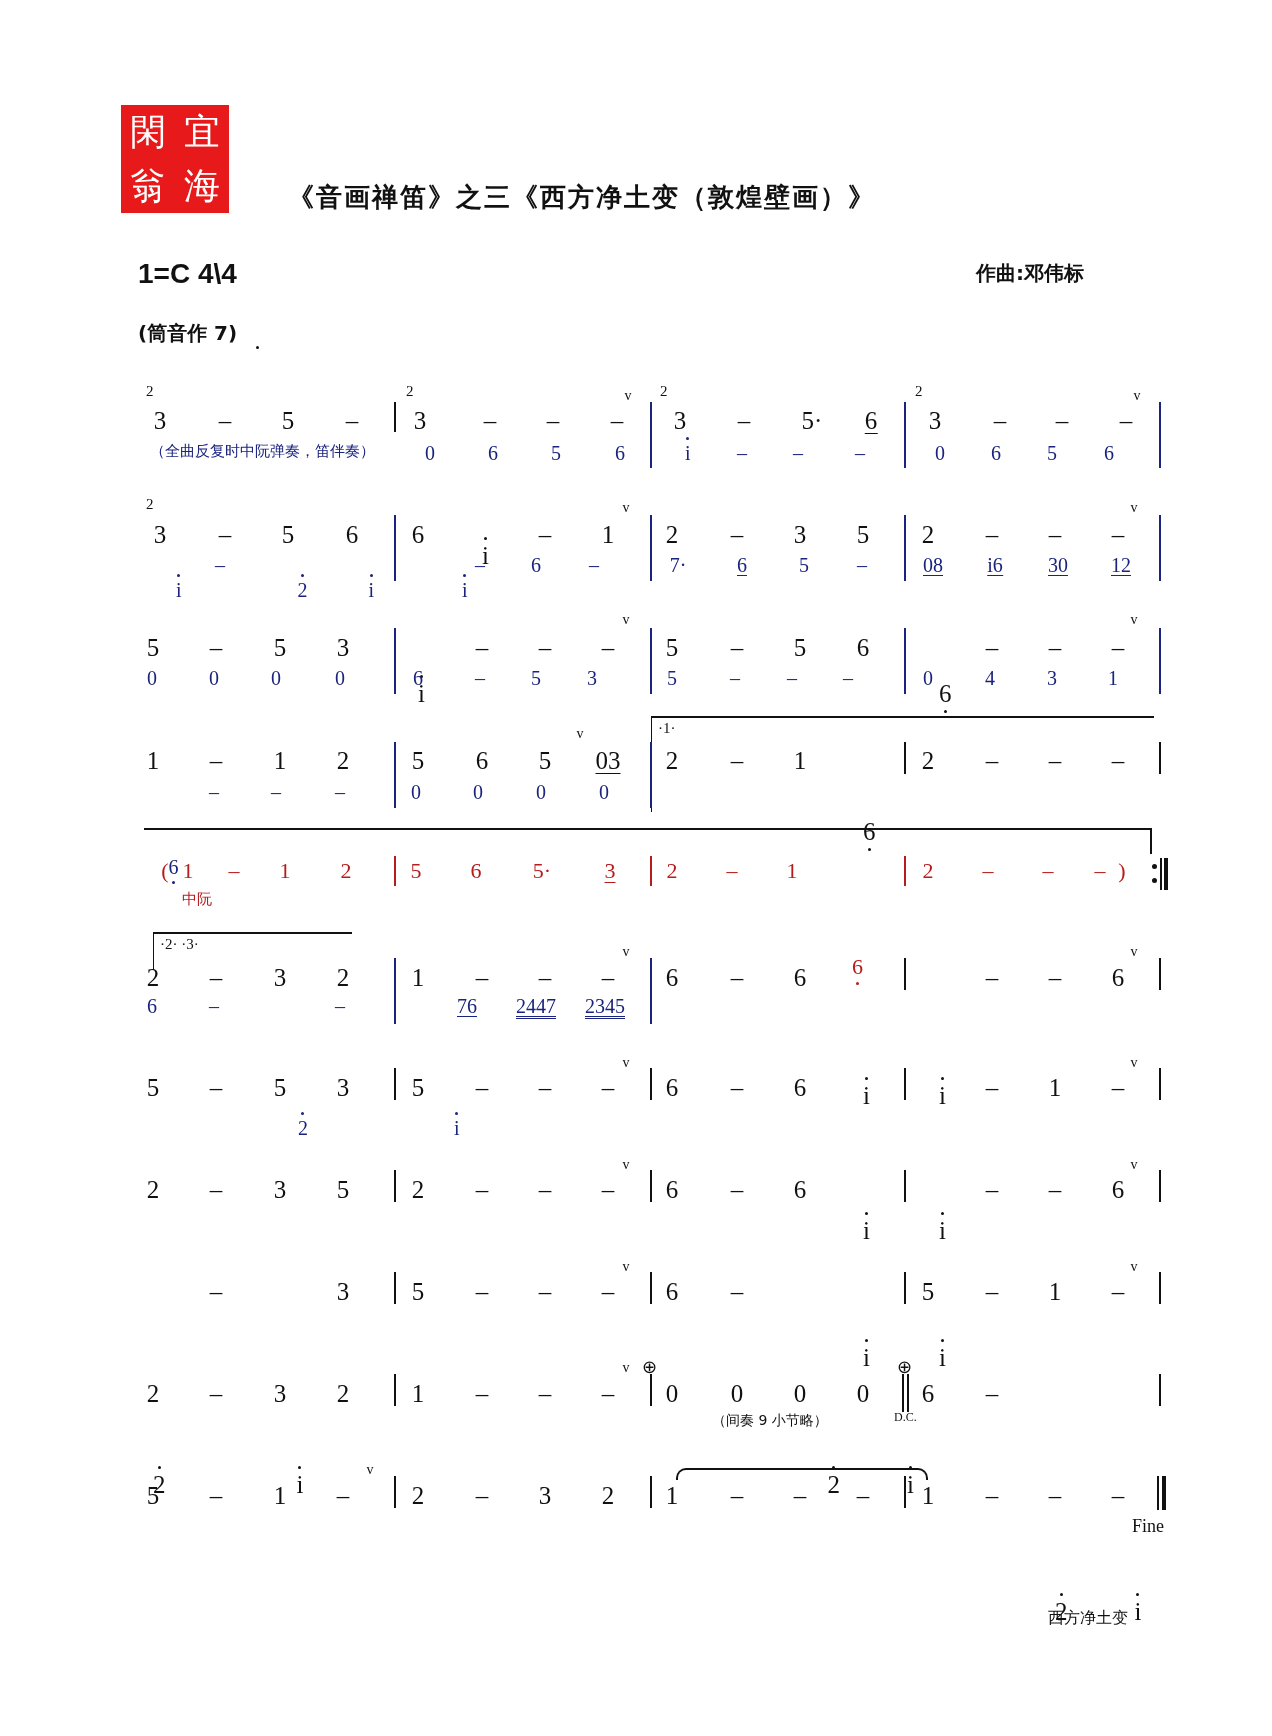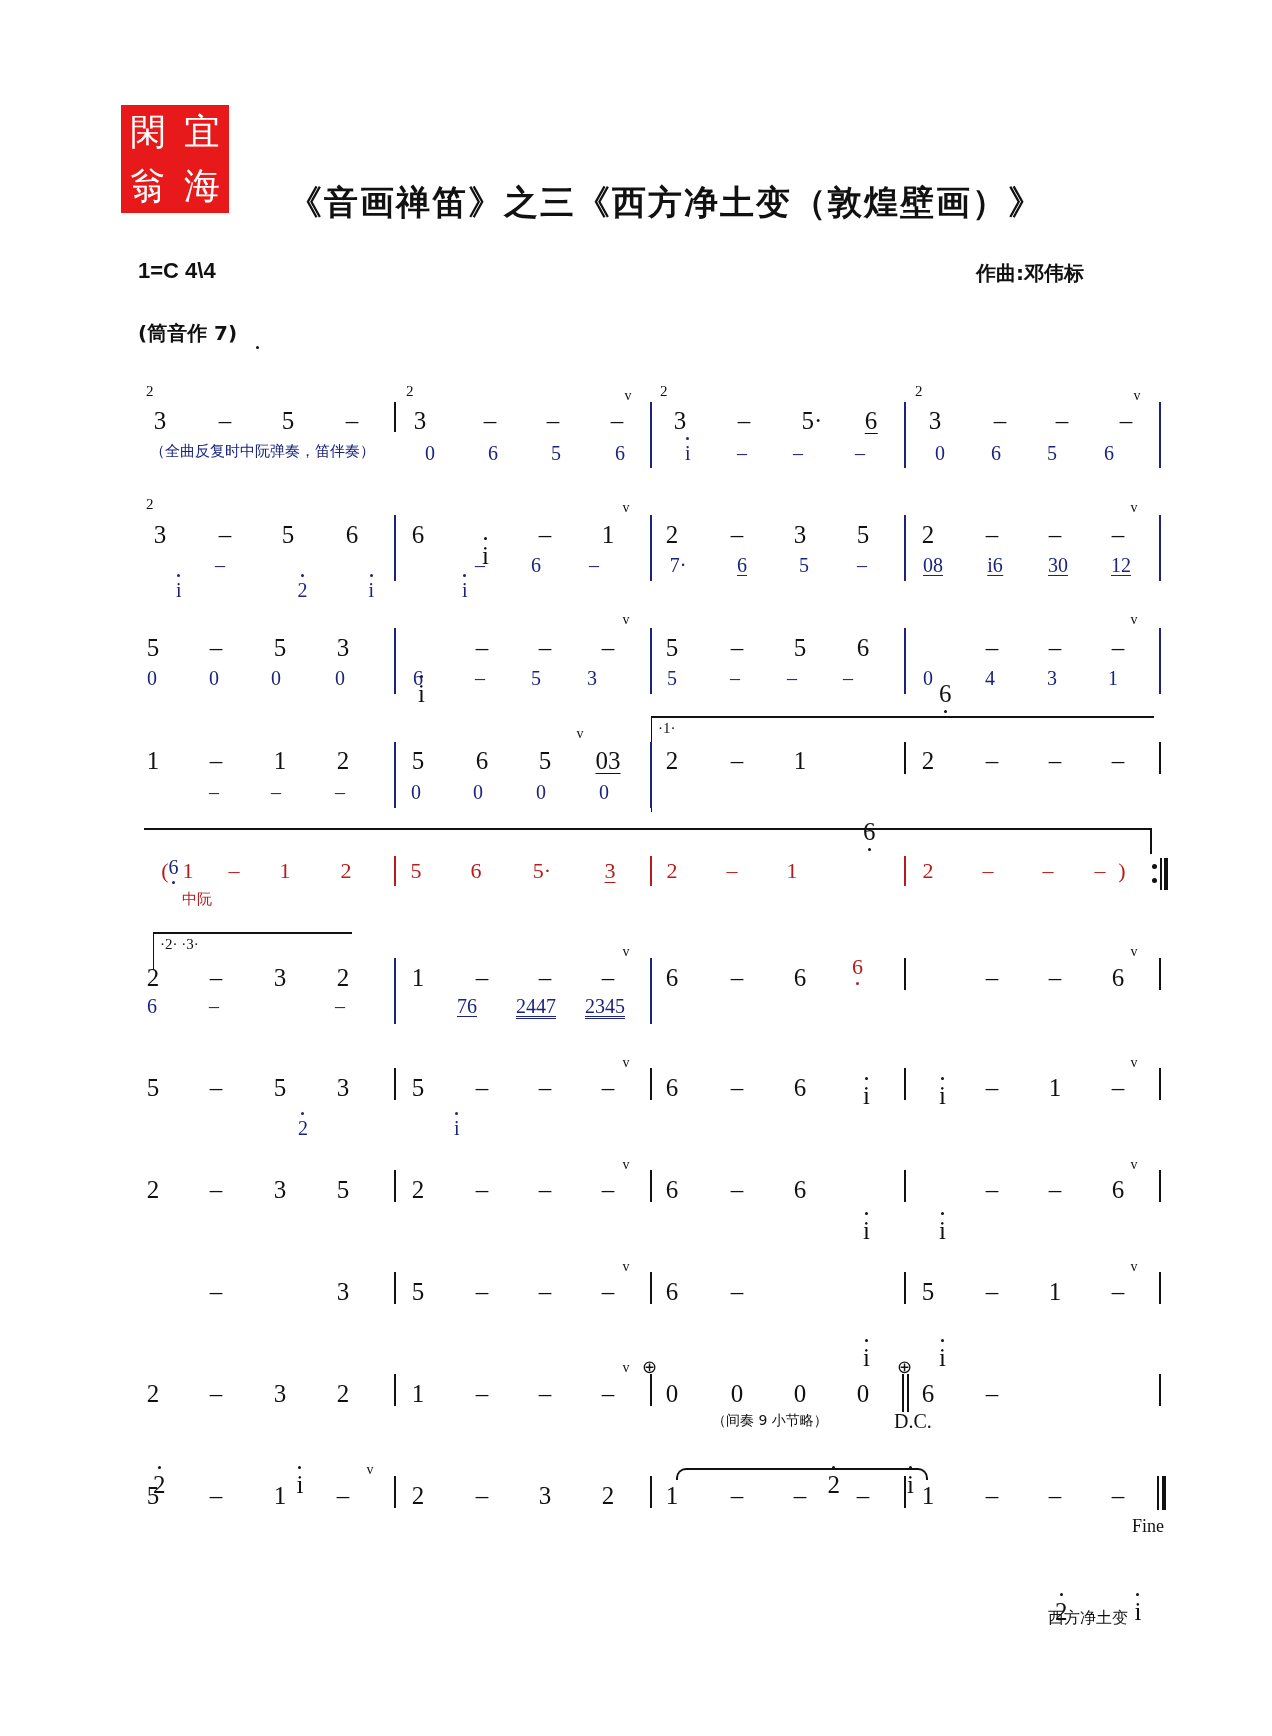--- a/index.html
+++ b/index.html
@@ -1,21 +1,21 @@
 <!DOCTYPE html>
 <html><head>
 <meta charset="utf-8">
 <style>
   html,body{margin:0;padding:0;background:#fff;}
   body{width:1272px;height:1736px;position:relative;overflow:hidden;font-family:"Liberation Serif",serif;color:#111;}
   .abs{position:absolute;}
   .seal{position:absolute;left:121px;top:105px;width:108px;height:108px;background:#e8191a;display:grid;grid-template-columns:1fr 1fr;grid-template-rows:1fr 1fr;}
   .seal span{color:#fff;font-family:"DejaVu Serif",serif;font-size:36px;display:flex;align-items:center;justify-content:center;}
-  .title{position:absolute;left:288px;top:180px;font-family:"DejaVu Sans",sans-serif;font-weight:bold;font-size:34px;letter-spacing:2px;}
-  .key{position:absolute;left:138px;top:258px;font-family:"Liberation Sans",sans-serif;font-weight:bold;font-size:22px;}
+  .title{position:absolute;left:288px;top:180px;font-family:"DejaVu Sans",sans-serif;font-weight:bold;font-size:26px;letter-spacing:2px;}
+  .key{position:absolute;left:138px;top:258px;font-family:"Liberation Sans",sans-serif;font-weight:bold;font-size:28px;}
   .composer{position:absolute;left:976px;top:260px;font-family:"DejaVu Sans",sans-serif;font-weight:bold;font-size:20px;}
   .tube{position:absolute;left:138px;top:320px;font-family:"DejaVu Sans",sans-serif;font-weight:bold;font-size:20px;}
   .tubedot{position:absolute;left:256px;top:346px;width:3px;height:3px;background:#111;border-radius:50%;}
   .n{position:absolute;font-size:25px;transform:translateX(-50%);line-height:1;white-space:nowrap;}
   .lo{position:absolute;font-size:20px;transform:translateX(-50%);line-height:1;color:#1a237e;white-space:nowrap;}
   .red{color:#b71c1c;}
   .bar{position:absolute;width:2px;background:#111;}
   .bar.blue{background:#1a237e;}
   .bar.redb{background:#b71c1c;}
   .ul{border-bottom:1.5px solid currentColor;}
@@ -370,21 +370,21 @@
   <span class="n" style="left:863px;top:1381px">0</span>
   <span class="abs" style="left:897px;top:1356px;font-size:18px">⊕</span>
   <div class="bar" style="left:902px;top:1374px;height:38px"></div>
   <div class="bar" style="left:907px;top:1374px;height:38px"></div>
   <span class="n" style="left:928px;top:1381px">6</span>
   <span class="n" style="left:992px;top:1381px">–</span>
   <span class="n dotup" style="left:1055px;top:1381px">2</span>
   <span class="n dotup" style="left:1118px;top:1381px">i</span>
   <div class="bar" style="left:1159px;top:1374px;height:32px"></div>
   <span class="abs" style="left:712px;top:1412px;font-family:'DejaVu Sans',sans-serif;font-size:14px">（间奏 9 小节略）</span>
-  <span class="abs" style="left:894px;top:1410px;font-size:20px">D.C.</span>
+  <span class="abs" style="left:894px;top:1410px;font-size:12px">D.C.</span>
 </div>
 
 <div>
   <span class="n" style="left:153px;top:1483px">5</span>
   <span class="n" style="left:216px;top:1483px">–</span>
   <span class="n" style="left:280px;top:1483px">1</span>
   <span class="n" style="left:343px;top:1483px">–</span>
   <span class="brth" style="left:370px;top:1462px">v</span>
   <div class="bar" style="left:394px;top:1476px;height:32px"></div>
   <span class="n" style="left:418px;top:1483px">2</span>

